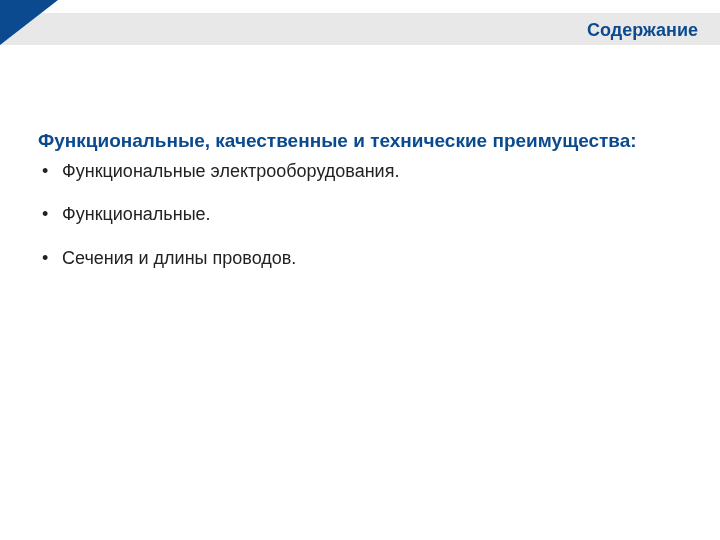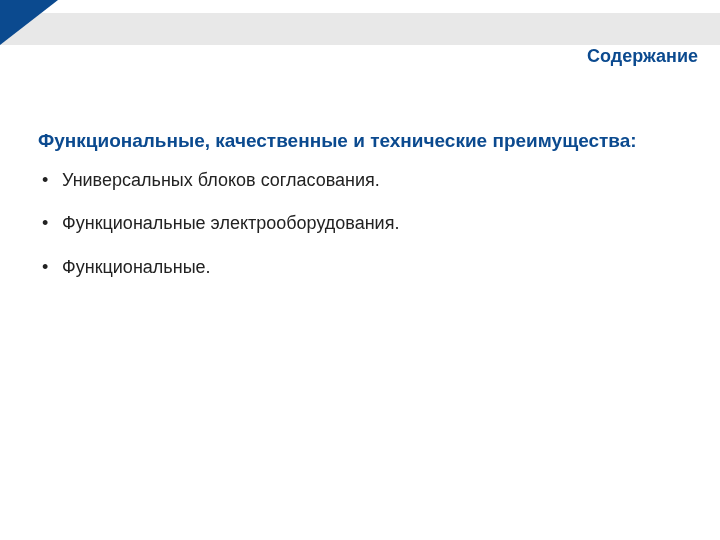--- a/index.html
+++ b/index.html
@@ -28,33 +28,32 @@
       border-top: 45px solid #0b4a8f;
       border-right: 58px solid transparent;
     }
     .header-title {
       position: absolute;
       top: 20px;
       right: 22px;
       color: #0b4a8f;
       font-size: 18px;
       font-weight: bold;
-      margin-top: 26px;
     }
     .content {
       position: absolute;
       top: 130px;
       left: 38px;
       right: 30px;
     }
     .section-heading {
       color: #0b4a8f;
       font-size: 19px;
       font-weight: bold;
-      margin-bottom: 17px;
+      margin-bottom: 8px;
     }
     ul.bullets {
       list-style: none;
       padding-left: 4px;
     }
     ul.bullets li {
       color: #222;
       font-size: 18px;
       line-height: 1.3;
       margin-bottom: 20px;
@@ -73,17 +72,17 @@
 </head>
 <body>
 
 <div class="header-band"></div>
 <div class="corner-triangle"></div>
 <div class="header-title">Содержание</div>
 
 <div class="content">
   <div class="section-heading">Функциональные, качественные и технические преимущества:</div>
   <ul class="bullets">
-    <li>Универсальных блоков согласования.</li>
     <li>Функциональные электрооборудования.</li>
     <li>Функциональные.</li>
+    <li>Сечения и длины проводов.</li>
   </ul>
 </div>
 
 </body></html>

